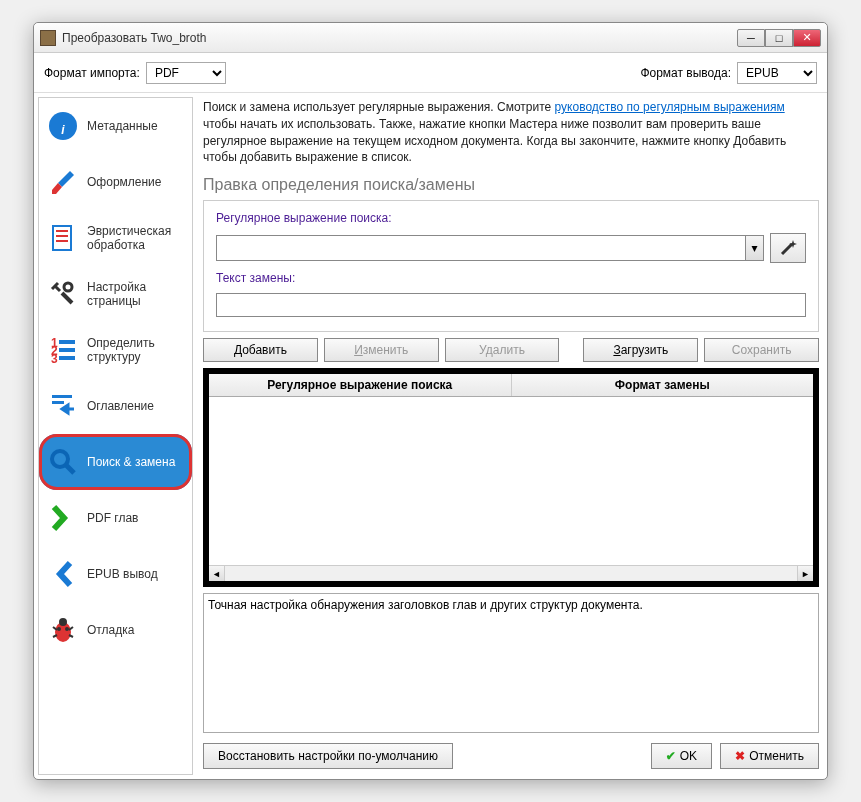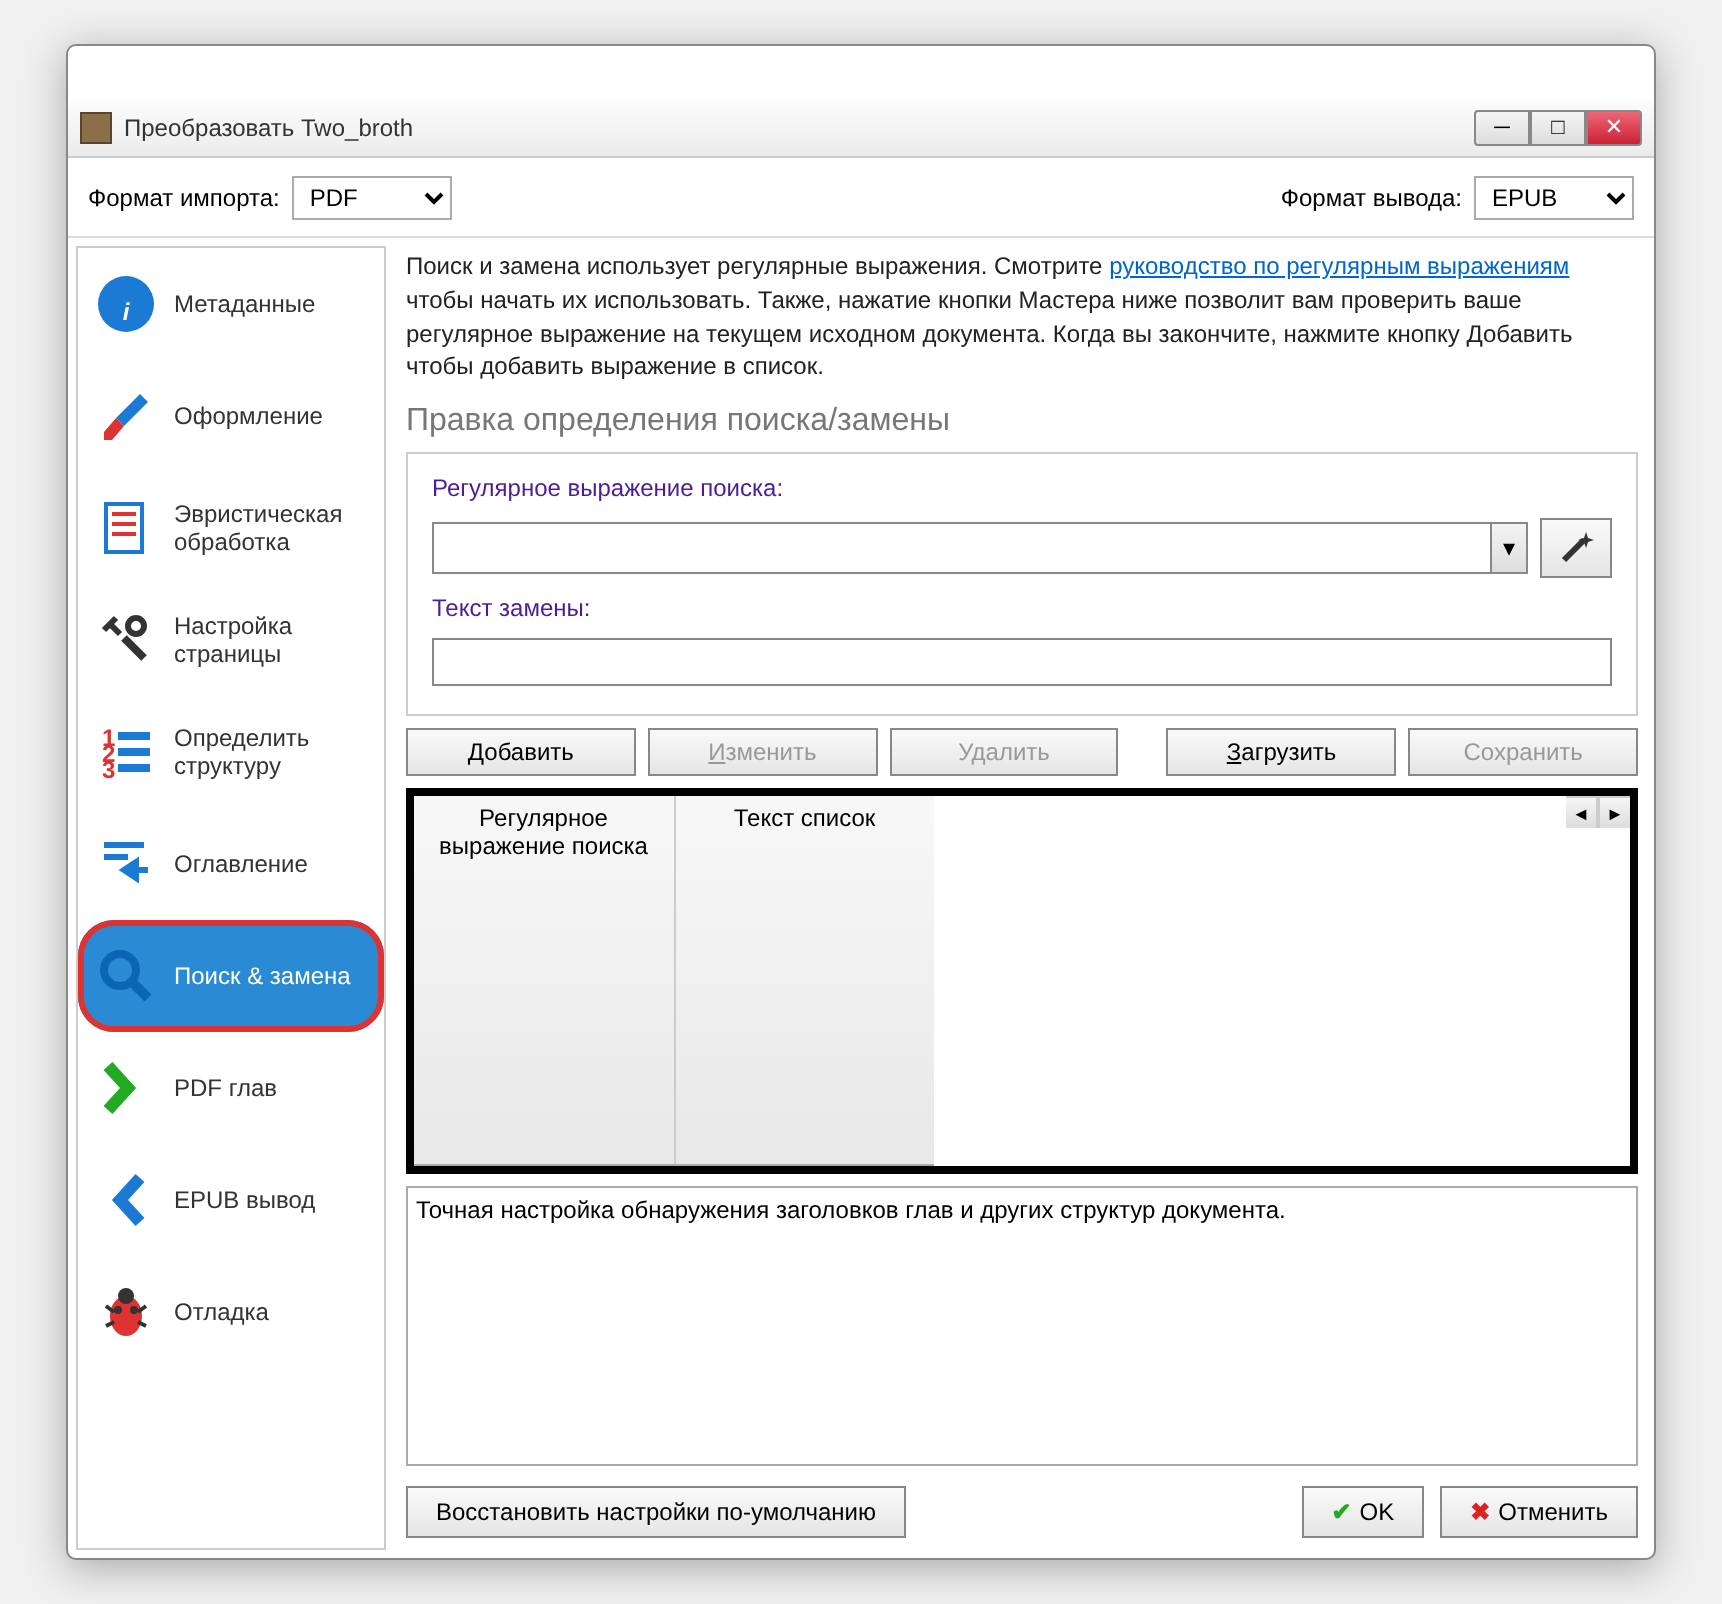--- a/index.html
+++ b/index.html
@@ -1,20 +1,20 @@
 <!DOCTYPE html>
 <html><head>
 <meta charset="utf-8">
 <style>
 * { box-sizing: border-box; margin: 0; padding: 0; font-family: "Segoe UI", Tahoma, sans-serif; font-size: 12px; }
 body { background: #f0f0f0; width: 861px; height: 802px; overflow: hidden; }
 
 .window { position: absolute; left: 33px; top: 22px; width: 795px; height: 758px; background: #fff; border: 1px solid #888; border-radius: 5px; box-shadow: 0 4px 20px rgba(0,0,0,0.3); display: flex; flex-direction: column; }
 
-.titlebar { height: 30px; background: linear-gradient(#fdfdfd,#ebebeb); border-bottom: 1px solid #ccc; border-radius: 5px 5px 0 0; display: flex; align-items: center; padding: 0 6px; margin-top: 26px; }
+.titlebar { height: 30px; background: linear-gradient(#fdfdfd,#ebebeb); border-bottom: 1px solid #ccc; border-radius: 5px 5px 0 0; display: flex; align-items: center; padding: 0 6px; }
 .titlebar .appicon { width: 16px; height: 16px; background: #8b6f47; border: 1px solid #5a4630; margin-right: 6px; }
 .titlebar .title { flex: 1; color: #333; }
 .titlebar .btns { display: flex; gap: 0; }
 .titlebar .btns div { width: 28px; height: 18px; border: 1px solid #888; display: flex; align-items: center; justify-content: center; font-size: 11px; }
 .min { background: linear-gradient(#f5f5f5,#ddd); border-radius: 2px 0 0 2px; }
 .max { background: linear-gradient(#f5f5f5,#ddd); }
 .close { background: linear-gradient(#e67,#c23); color: #fff; border-radius: 0 2px 2px 0; }
 
 .formatbar { height: 40px; border-bottom: 1px solid #ddd; display: flex; align-items: center; padding: 0 10px; }
 .formatbar .lbl { margin-right: 6px; }
@@ -42,21 +42,21 @@
 .combo .drop { width: 18px; border-left: 1px solid #888; background: linear-gradient(#f5f5f5,#ddd); display: flex; align-items: center; justify-content: center; }
 .wizard-btn { width: 36px; height: 30px; border: 1px solid #888; background: linear-gradient(#fafafa,#e5e5e5); display: flex; align-items: center; justify-content: center; cursor: pointer; }
 .txtinput { height: 24px; border: 1px solid #888; padding: 0 6px; width: 100%; }
 
 .btnrow { display: flex; gap: 6px; }
 .btnrow .sep { width: 12px; }
 .btn { flex: 1; height: 24px; border: 1px solid #888; background: linear-gradient(#fafafa,#e5e5e5); display: flex; align-items: center; justify-content: center; cursor: pointer; }
 .btn.dis { color: #999; }
 .btn u { text-decoration: underline; }
 
-.tablewrap { flex: 1; border: 4px solid #000000; display: flex; flex-direction: row; min-height: 120px; position: relative; }
+.tablewrap { flex: 1; border: 6px solid #000000; display: flex; flex-direction: column; min-height: 120px; position: relative; font-weight: bold; }
 .thead { display: flex; background: linear-gradient(#f8f8f8,#e8e8e8); border-bottom: 1px solid #aaa; }
 .thead div { flex: 1; text-align: center; padding: 4px; border-right: 1px solid #ccc; }
 .thead div:last-child { border-right: none; }
 .tbody { flex: 1; background: #fff; }
 .hscroll { height: 16px; background: #f0f0f0; border-top: 1px solid #ccc; display: flex; }
 .hscroll .track { flex: 1; }
 .hscroll .arr { width: 16px; background: linear-gradient(#f5f5f5,#ddd); border-left: 1px solid #ccc; display: flex; align-items: center; justify-content: center; font-size: 9px; }
 .hscroll .arr:first-child { border-left: none; border-right: 1px solid #ccc; }
 
 .infobox { height: 140px; border: 1px solid #aaa; padding: 4px; background: #fff; overflow: auto; }
@@ -235,21 +235,21 @@
             <span><u>З</u>агрузить</span>
           </div>
         <div class="btn dis">
             <span>Сохранить</span>
           </div>
       </div>
 
       <div class="tablewrap">
         <div class="thead">
           <div>Регулярное выражение поиска</div>
-          <div>Текст список</div>
+          <div>Формат замены</div>
         </div>
         <div class="tbody"></div>
         <div class="hscroll">
           <div class="arr">◄</div>
           <div class="track"></div>
           <div class="arr">►</div>
         </div>
       </div>
 
       <div class="infobox">Точная настройка обнаружения заголовков глав и других структур документа.</div>

